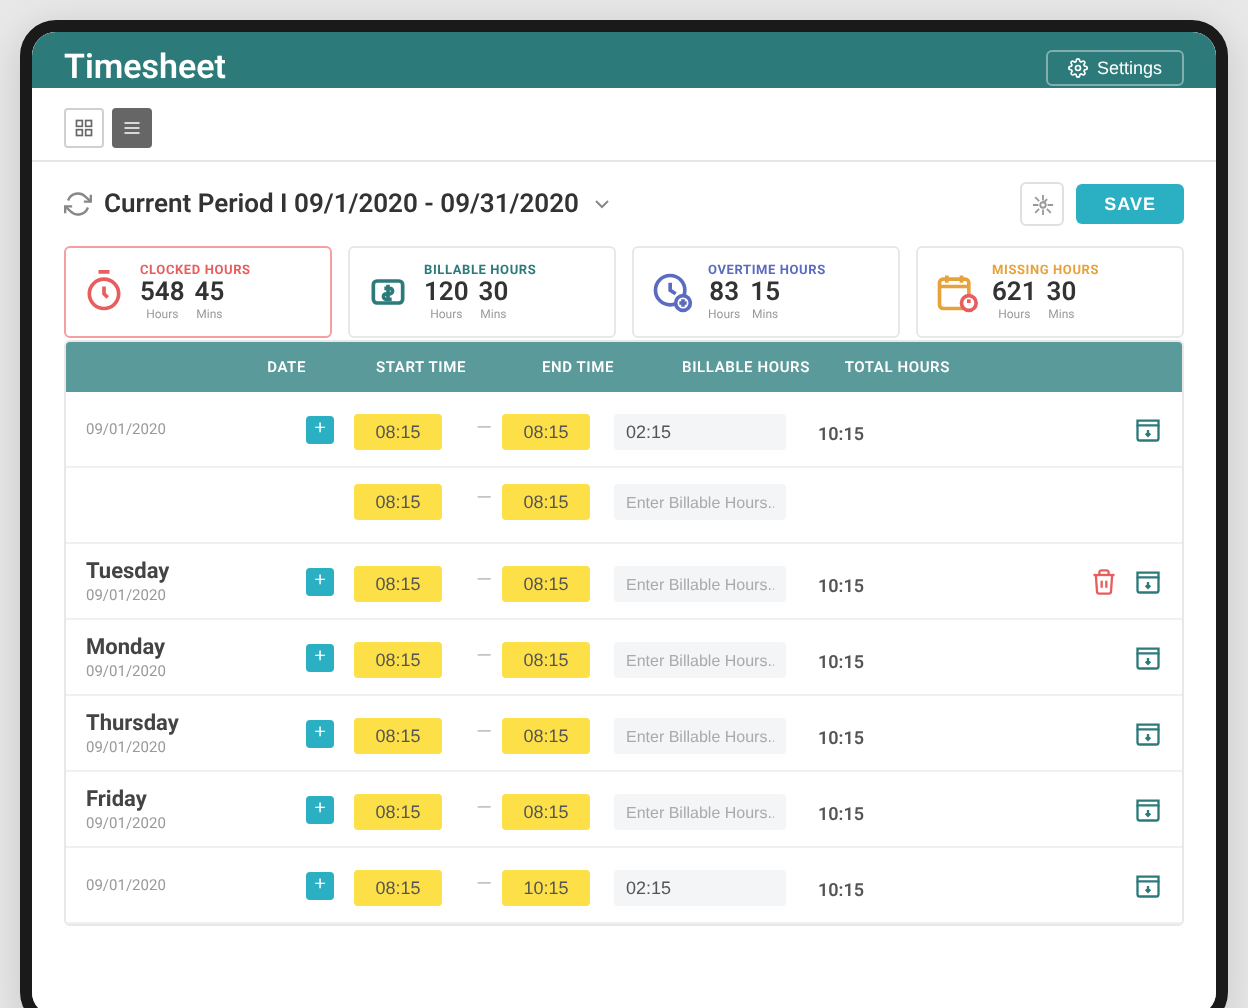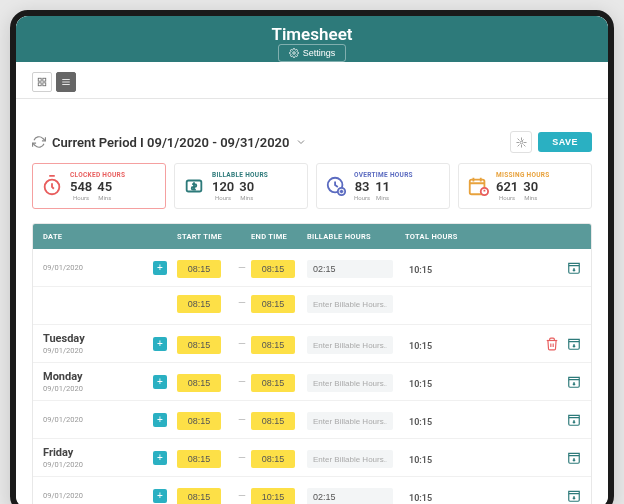--- a/index.html
+++ b/index.html
@@ -1,56 +1,56 @@
 <!DOCTYPE html>
 <html><head>
 <meta charset="utf-8">
 <style>
 * { box-sizing: border-box; margin: 0; padding: 0; }
 body { font-family: -apple-system, BlinkMacSystemFont, "Segoe UI", Roboto, sans-serif; background: #e8e8e8; display: flex; justify-content: center; align-items: center; min-height: 100vh; padding: 10px; }
 .device { width: 624px; height: 504px; background: #fff; border-radius: 18px; overflow: hidden; box-shadow: 0 4px 20px rgba(0,0,0,0.15); border: 6px solid #1a1a1a; position: relative; }
 .screen { width: 100%; height: 100%; overflow: hidden; background: #fff; }
 
 .header { background: #2d7a7a; color: #fff; padding: 8px 16px 0; }
-.header-top { display: flex; justify-content: space-between; align-items: center; margin-bottom: 4px; flex-direction: column; }
+.header-top { display: flex; justify-content: space-between; align-items: center; margin-bottom: 4px; }
 .header h1 { font-size: 17px; font-weight: 600; }
 .settings-btn { background: transparent; border: 1px solid rgba(255,255,255,0.4); color: #fff; padding: 3px 10px; border-radius: 3px; font-size: 9px; display: flex; align-items: center; gap: 4px; cursor: pointer; }
 .tabs { display: flex; gap: 16px; }
 .tab { font-size: 9px; color: rgba(255,255,255,0.7); padding: 4px 0 6px; cursor: pointer; border-bottom: 2px solid transparent; }
 .tab.active { color: #fff; border-bottom-color: #fff; }
 
 .toolbar { padding: 6px 16px; display: flex; gap: 4px; border-bottom: 1px solid #e5e5e5; }
 .tool-btn { width: 20px; height: 20px; border: 1px solid #d0d0d0; background: #fff; display: flex; align-items: center; justify-content: center; cursor: pointer; border-radius: 2px; font-size: 10px; color: #666; }
 .tool-btn.active { background: #666; color: #fff; border-color: #666; }
 
 .content { padding: 10px 16px; }
-.period-row { display: flex; justify-content: space-between; align-items: center; margin-bottom: 10px; margin-top: 22px; }
+.period-row { display: flex; justify-content: space-between; align-items: center; margin-bottom: 10px; }
 .period-left { display: flex; align-items: center; gap: 6px; }
 .period-title { font-size: 13px; font-weight: 600; color: #333; }
 .period-actions { display: flex; gap: 6px; align-items: center; }
 .icon-btn { width: 22px; height: 22px; border: 1px solid #e0e0e0; background: #fff; display: flex; align-items: center; justify-content: center; cursor: pointer; border-radius: 3px; color: #999; }
 .save-btn { background: #2ab0c2; color: #fff; border: none; padding: 5px 14px; font-size: 9px; font-weight: 600; border-radius: 3px; cursor: pointer; letter-spacing: 0.5px; }
 
-.stats { display: flex; gap: 8px; margin-bottom: 14px; }
+.stats { display: flex; gap: 8px; margin-bottom: 1px; }
 .stat-card { flex: 1; border: 1px solid #e8e8e8; border-radius: 3px; padding: 7px 8px; display: flex; gap: 7px; align-items: center; }
 .stat-card.clocked { border-color: #f5a0a0; }
 .stat-icon { width: 22px; height: 22px; flex-shrink: 0; }
 .stat-body { display: flex; flex-direction: column; gap: 1px; }
 .stat-label { font-size: 6.5px; font-weight: 700; letter-spacing: 0.3px; text-transform: uppercase; }
 .stat-card.clocked .stat-label { color: #e85d5d; }
 .stat-card.billable .stat-label { color: #2d7a7a; }
 .stat-card.overtime .stat-label { color: #5b6bc0; }
 .stat-card.missing .stat-label { color: #e8a23c; }
 .stat-nums { display: flex; gap: 5px; align-items: baseline; }
 .stat-val { display: flex; flex-direction: column; align-items: center; }
 .stat-val .n { font-size: 13px; font-weight: 600; color: #333; line-height: 1; }
 .stat-val .u { font-size: 6px; color: #999; margin-top: 1px; }
 
 .table { border: 1px solid #e8e8e8; border-radius: 3px; overflow: hidden; }
-.thead { background: #5a9a9a; color: #fff; display: flex; padding: 8px 10px; font-size: 7.5px; font-weight: 600; letter-spacing: 0.3px; }
+.thead { background: #5a9a9a; color: #fff; display: flex; padding: 8px 10px; font-size: 7.5px; font-weight: 600; letter-spacing: 0.3px; text-align: right; }
 .col-date { width: 110px; }
 .col-add { width: 24px; }
 .col-time { width: 56px; }
 .col-dash { width: 18px; }
 .col-bill { width: 98px; }
 .col-total { width: 70px; }
 .col-actions { flex: 1; display: flex; justify-content: flex-end; gap: 8px; }
 
 .trow { display: flex; align-items: center; padding: 6px 10px; border-bottom: 1px solid #f0f0f0; min-height: 38px; }
 .trow.sub { padding-top: 0; }
@@ -175,21 +175,21 @@
               <path d="M18 16v4M16 18h4"></path>
             </svg>
     <div class="stat-body">
       <div class="stat-label">OVERTIME HOURS</div>
       <div class="stat-nums">
         <div class="stat-val">
                   <span class="n">83</span>
                   <span class="u">Hours</span>
                 </div>
         <div class="stat-val">
-                  <span class="n">11</span>
+                  <span class="n">15</span>
                   <span class="u">Mins</span>
                 </div>
       </div>
     </div>
   </div>
   <div class="stat-card missing">
     <svg class="stat-icon" viewBox="0 0 24 24" fill="none" stroke="#e8a23c" stroke-width="2">
               <rect x="3" y="5" width="16" height="16" rx="2"></rect>
               <path d="M3 9h16M7 3v4M15 3v4"></path>
               <circle cx="19" cy="18" r="4" fill="#fff" stroke="#e85d5d"></circle>
@@ -306,20 +306,21 @@
                   <svg width="14" height="14" viewBox="0 0 24 24" fill="none" stroke="#2d7a7a" stroke-width="2">
                     <path d="M21 8v11a2 2 0 0 1-2 2H5a2 2 0 0 1-2-2V8"></path>
                     <path d="M3 4h18v4H3z"></path>
                     <path d="M12 12v5m-2-2l2 2 2-2"></path>
                   </svg>
                 </span>
     </div>
             </div>
             <div class="trow">
     <div class="col-date">
+      <div class="day-name">Thursday</div>
       <div class="day-date">09/01/2020</div>
     </div>
     <div class="col-add">
                 <button class="add-btn">+</button>
               </div>
     <div class="col-time"><input class="time-input" value="08:15" style=""></div>
     <div class="col-dash dash">—</div>
     <div class="col-time"><input class="time-input" value="08:15" style=""></div>
     <div class="col-bill"><input class="bill-input" value="" placeholder="Enter Billable Hours..." style=""></div>
     <div class="col-total"><span class="total-val">10:15</span></div>

